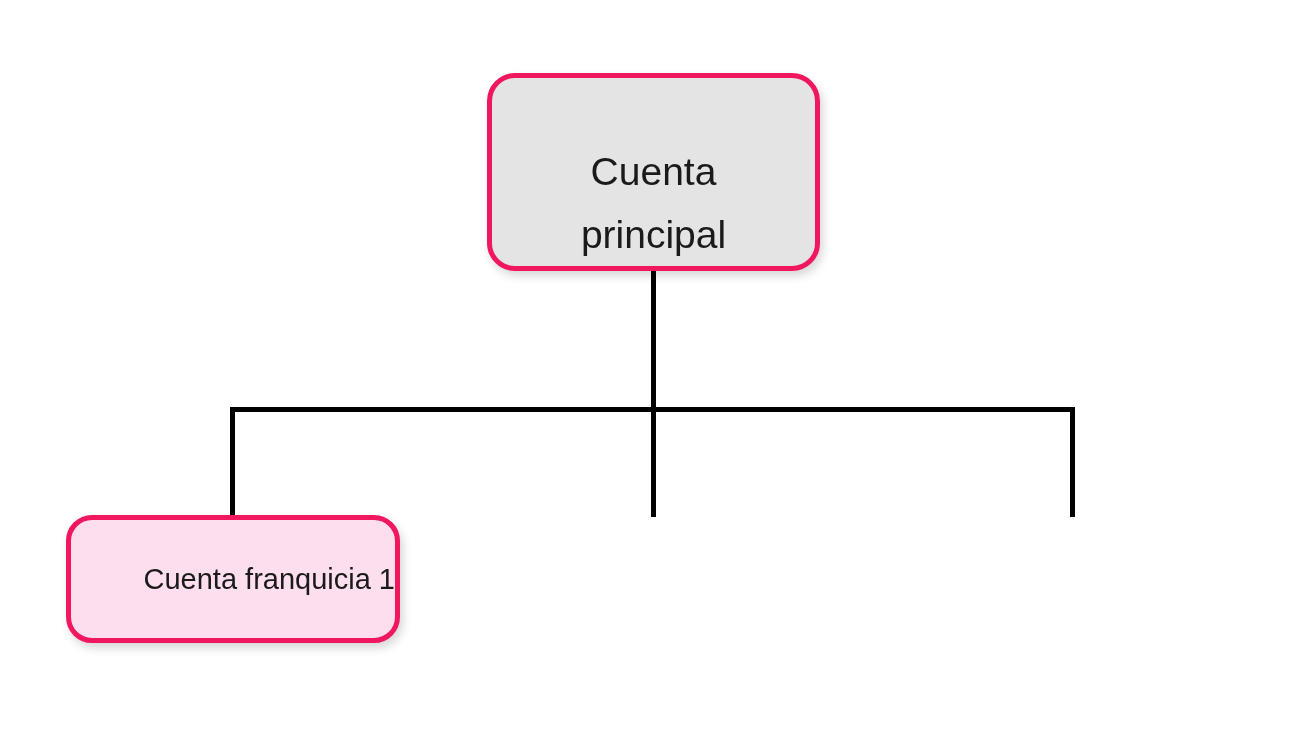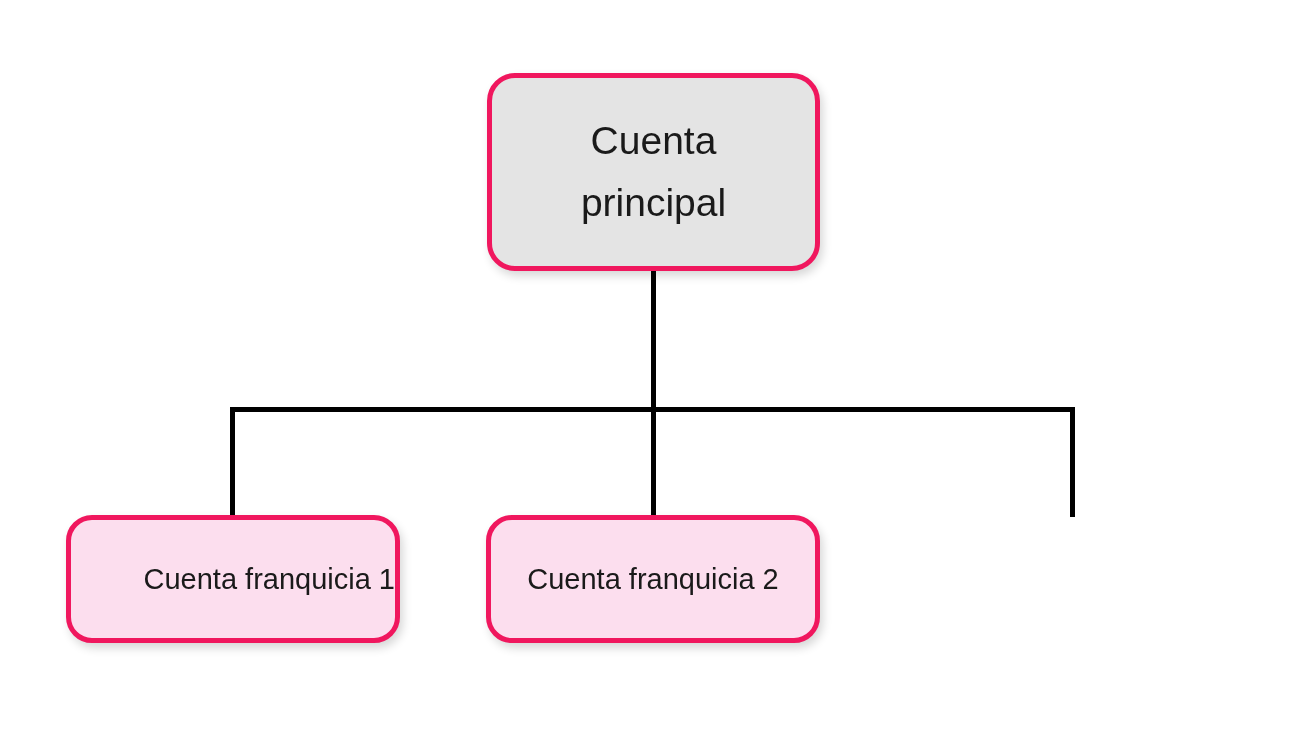--- a/index.html
+++ b/index.html
@@ -36,20 +36,21 @@
   }
   .node-root {
     left: 487px;
     top: 73px;
     width: 333px;
     height: 198px;
     border-radius: 28px;
     background: var(--root-fill);
     font-size: 39px;
     line-height: 1.6;
+    align-items: flex-end;
   }
   .node-root .label {
     width: 220px; 
   }
   .node-child {
     top: 515px;
     width: 334px;
     height: 128px;
     border-radius: 26px;
     background: var(--child-fill);
@@ -81,18 +82,15 @@
   <div class="connector conn-drop-right"></div>
 
   <div class="node node-root">
     <div class="label">Cuenta principal</div>
   </div>
 
   <div class="node node-child child-0">
     <div class="label">Cuenta franquicia 1</div>
   </div>
 
-  <div class="node node-child child-1">
-    <div class="label">Cuenta franquicia 2</div>
-  </div>
 
 
 </div>
 
 </body></html>

